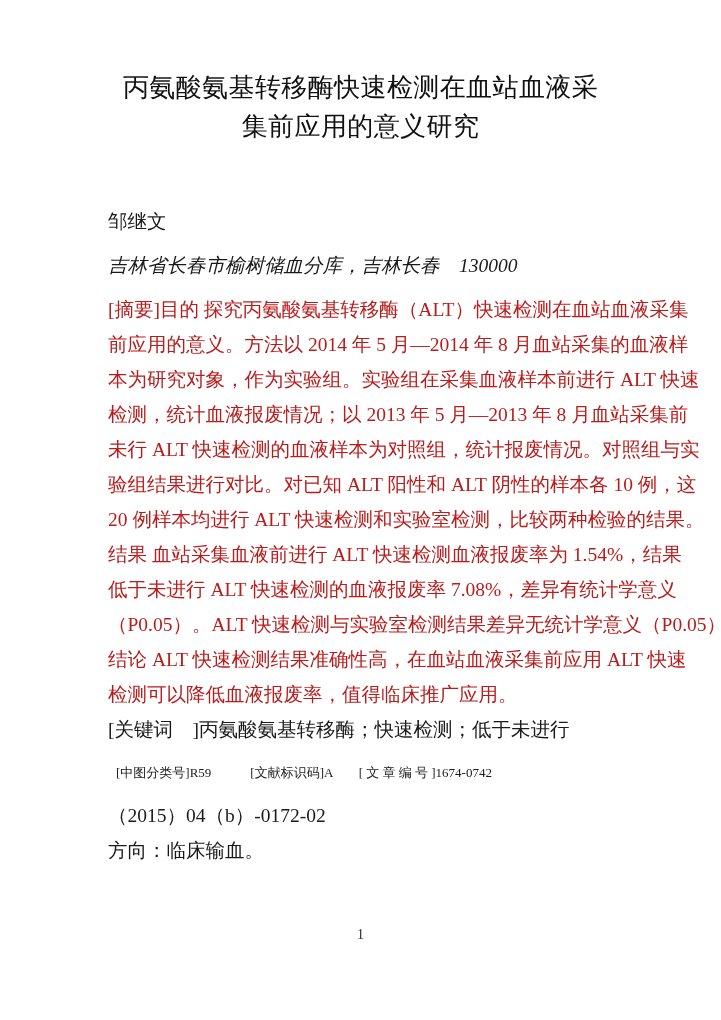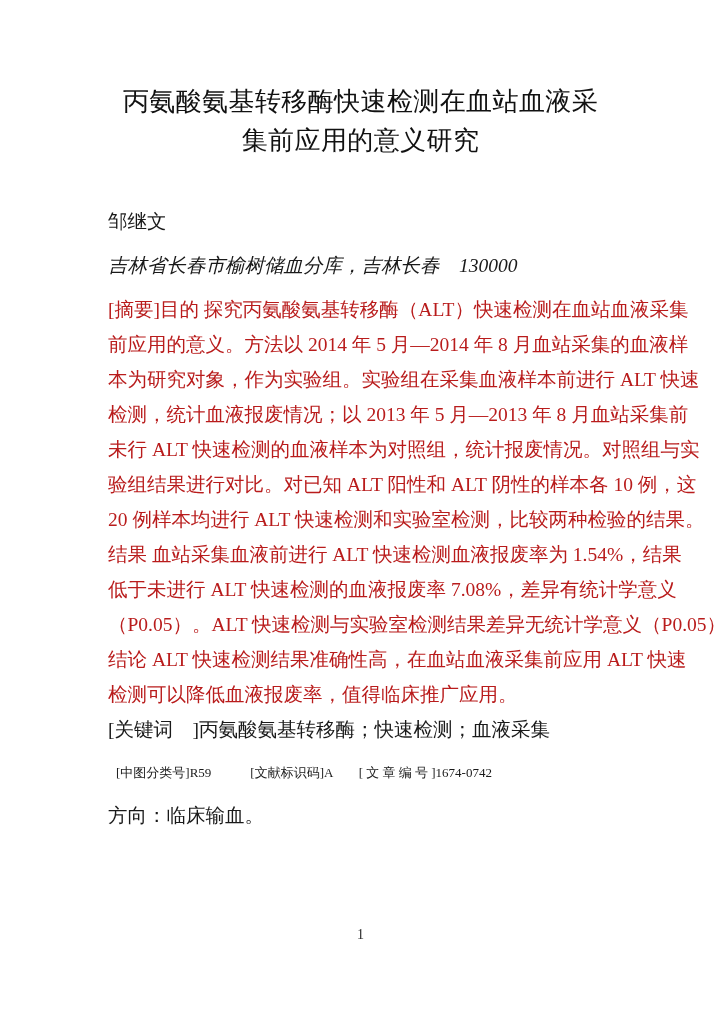--- a/index.html
+++ b/index.html
@@ -16,21 +16,21 @@
     overflow: hidden;
     font-family: "Liberation Serif", "DejaVu Serif", serif;
     color: #1a1a1a;
     box-sizing: border-box;
   }
 
   
   .title-block {
     position: absolute;
     left: 108px;
-    top: 82px;
+    top: 68px;
     width: 505px;
     text-align: center;
   }
 
   .title-line {
     font-size: 26px;
     line-height: 39px;
     font-weight: 500;
     letter-spacing: 0.4px;
     color: #111111;
@@ -133,24 +133,25 @@
       <p class="para single">未行 ALT 快速检测的血液样本为对照组，统计报废情况。对照组与实</p>
       <p class="para single">验组结果进行对比。对已知 ALT 阳性和 ALT 阴性的样本各 10 例，这</p>
       <p class="para single">20 例样本均进行 ALT 快速检测和实验室检测，比较两种检验的结果。</p>
       <p class="para single">结果  血站采集血液前进行 ALT 快速检测血液报废率为 1.54%，结果</p>
       <p class="para single">低于未进行 ALT 快速检测的血液报废率 7.08%，差异有统计学意义</p>
       <p class="para single">（P0.05）。ALT 快速检测与实验室检测结果差异无统计学意义（P0.05）。</p>
       <p class="para single">结论 ALT 快速检测结果准确性高，在血站血液采集前应用 ALT 快速</p>
       <p class="para single">检测可以降低血液报废率，值得临床推广应用。</p>
     </div>
 
-    <p class="line">[关键词　]丙氨酸氨基转移酶；快速检测；血液采集</p>
+    <p class="line">[关键词　]丙氨酸氨基转移酶；快速检测；低于未进行</p>
 
     <p class="class-row"><span>[中图分类号]</span><span>R59</span><span>　　　</span><span>[文献标识码]</span><span>A</span><span>　　</span><span>[ 文 章 编 号 ]</span><span>1674-0742</span></p>
 
+    <p class="line">（2015）04（b）-0172-02</p>
 
     <p class="line">方向：临床输血。</p>
 
   </div>
 
   <div class="page-number">1</div>
 
 </div>
 
 </body></html>

